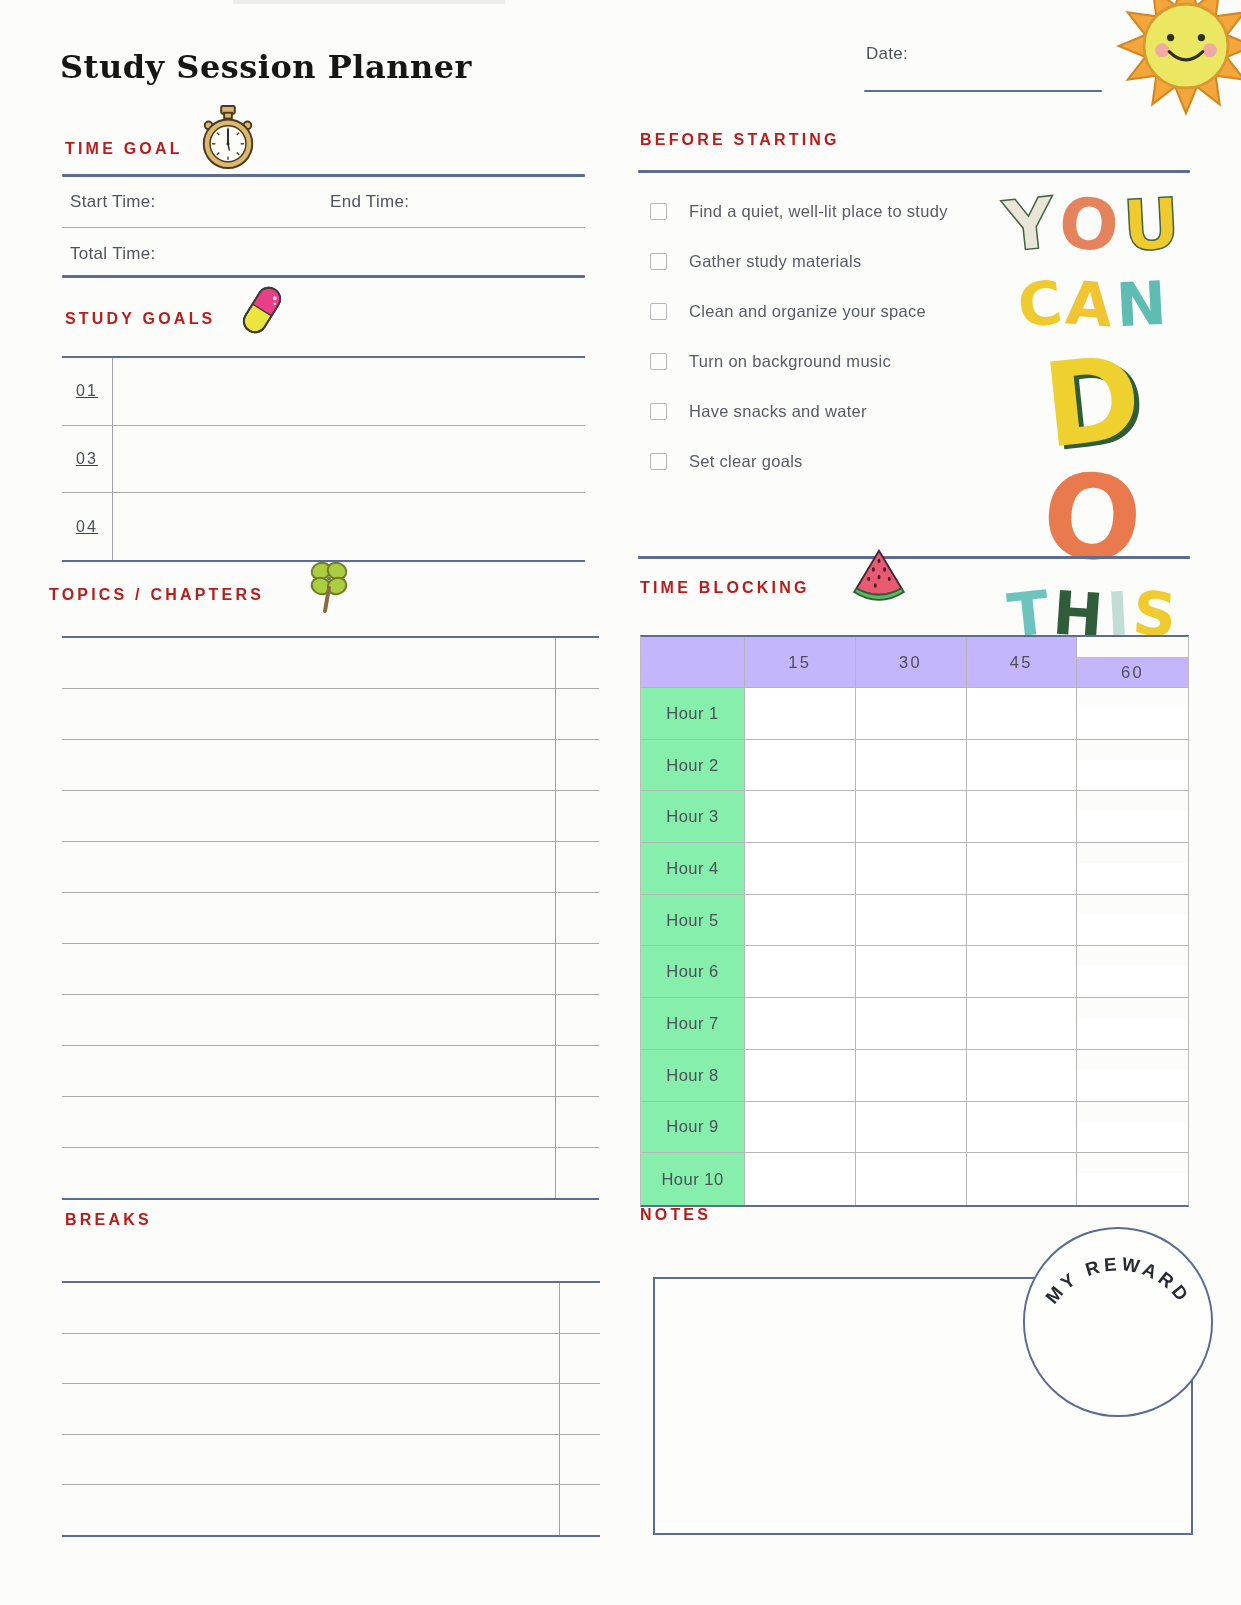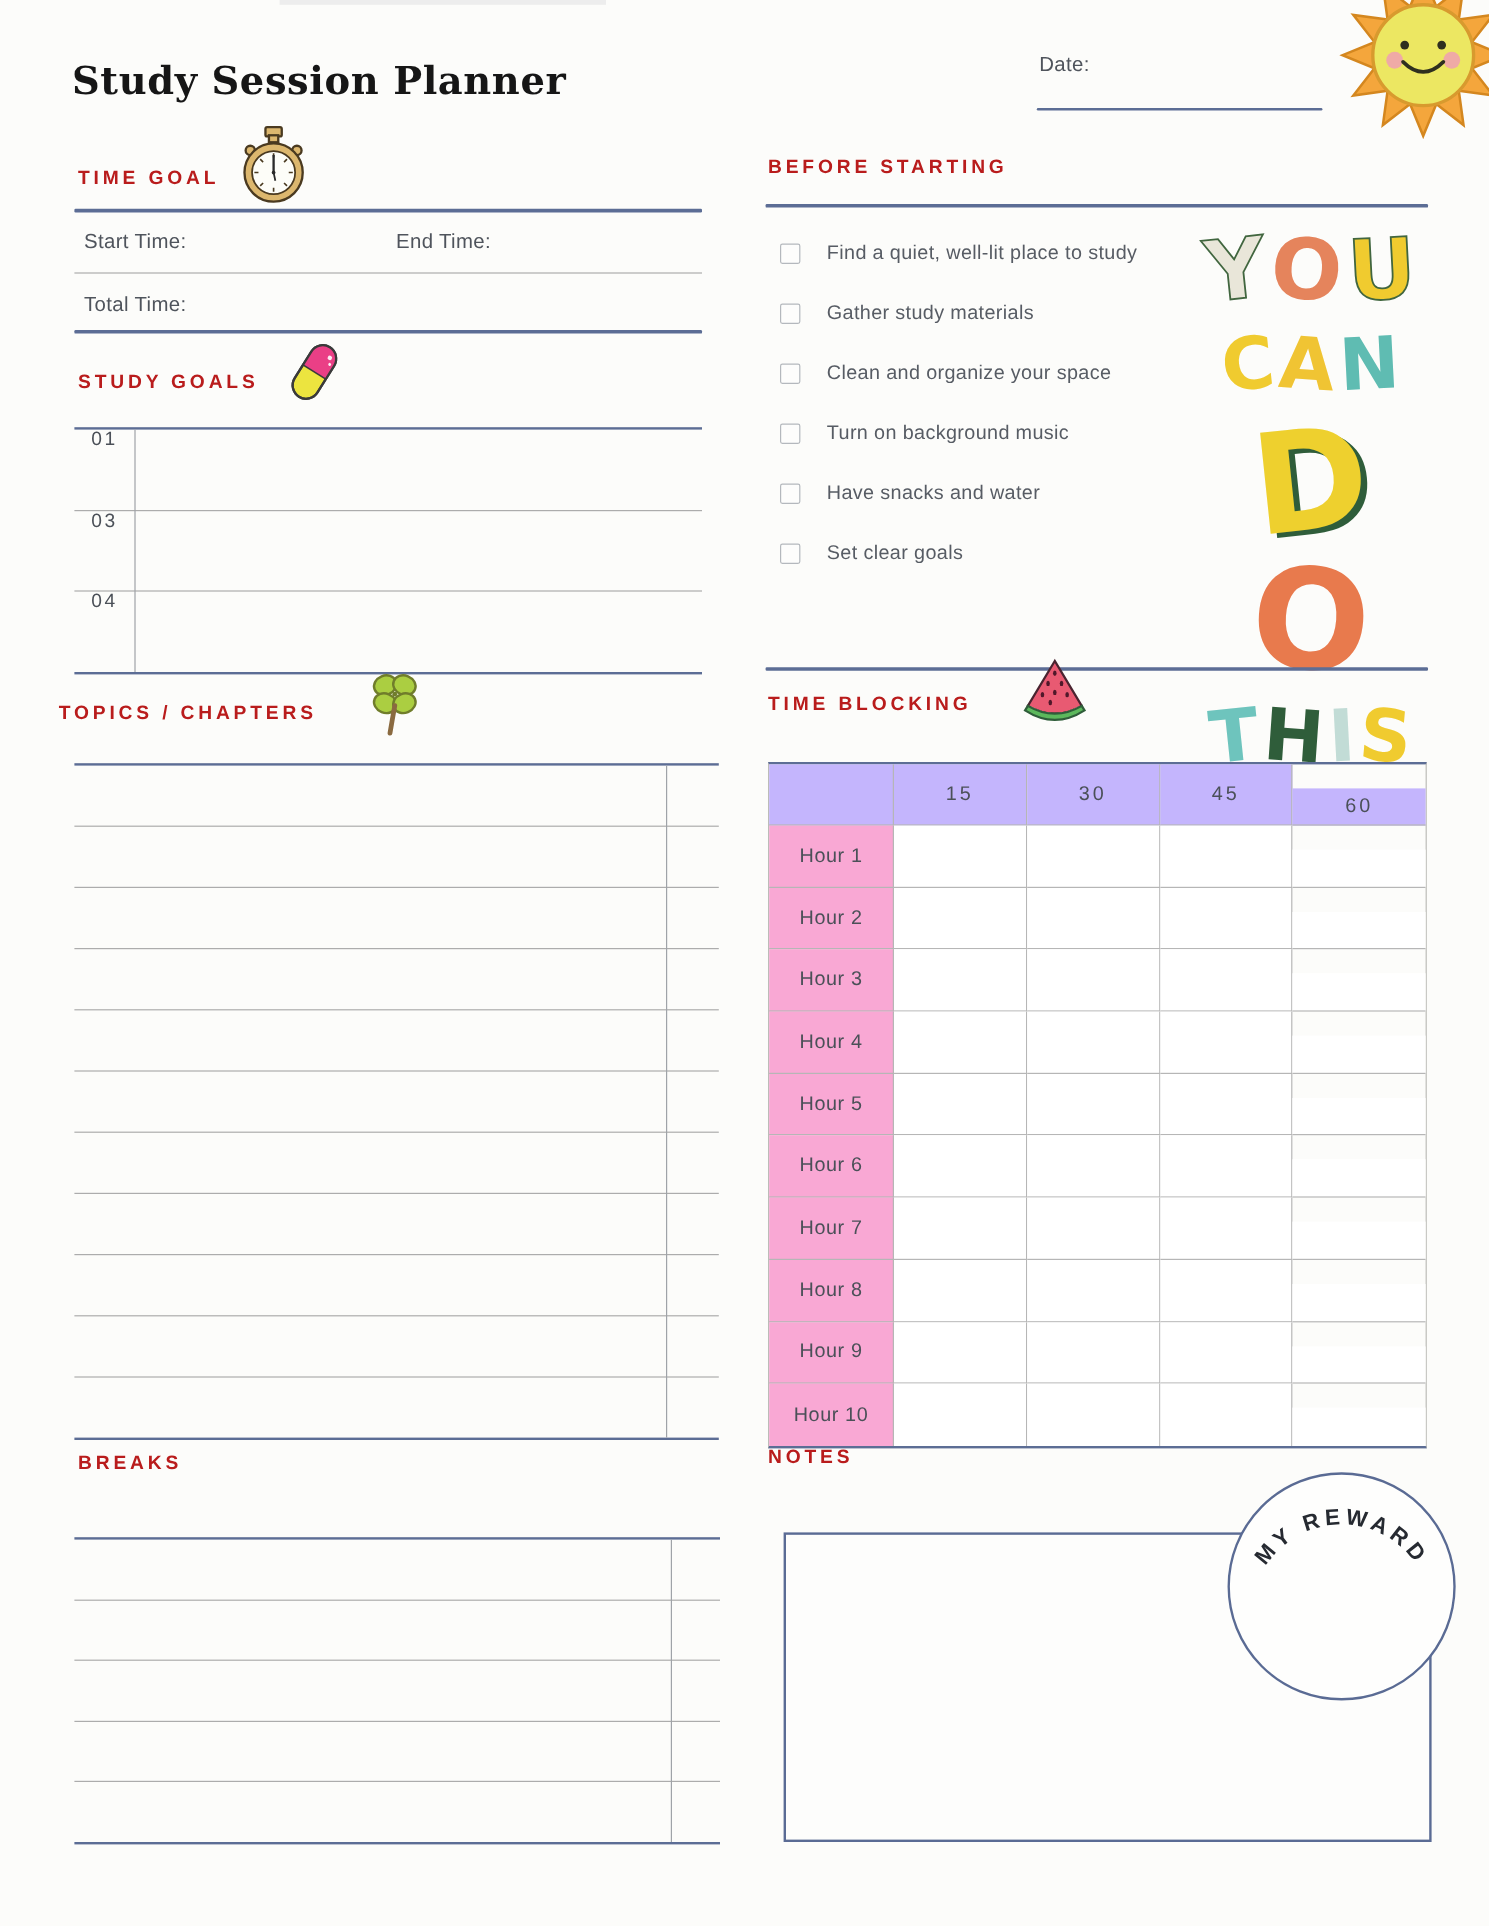--- a/index.html
+++ b/index.html
@@ -16,21 +16,21 @@
   
   .blue-line{height:2.5px;background:#5c6d95;border-radius:1px;}
   .gray-line{height:1px;background:#acacac;}
 
   
   .top-artifact{background:#ededed;height:4px;}
 
   
   .ruled{border-top:2.5px solid #5c6d95;border-bottom:2.5px solid #5c6d95;
          display:flex;flex-direction:column;box-sizing:border-box;}
-  .ruled .rule-row{flex:1;border-bottom:1px solid #acacac;display:flex;}
+  .ruled .rule-row{flex:1;border-bottom:1px solid #acacac;display:flex;align-items:center;text-decoration:underline;}
   .ruled .rule-row:last-child{border-bottom:none;}
   .vdiv{position:absolute;top:0;bottom:0;width:1px;background:#9fa3a8;}
   .goal-num{font-size:16px;letter-spacing:2px;color:#4b5058;width:50px;text-align:center;}
 
   
   .check-item{display:flex;align-items:center;height:50px;}
   .checkbox{width:15px;height:15px;border:1.5px solid #b4b8bd;border-radius:2px;
             background:#fdfdfc;margin-left:10px;flex:none;}
   .check-label{font-size:16.5px;color:#575c64;margin-left:22px;letter-spacing:.3px;}
 
@@ -46,21 +46,21 @@
   
   #tb-grid{border-top:2.5px solid #5c6d95;border-bottom:2.5px solid #5c6d95;
            border-left:1px solid #bcbcb8;border-right:1px solid #bcbcb8;box-sizing:border-box;}
   .tb-row{display:grid;grid-template-columns:104px 1fr 1fr 1fr 1fr;height:51.7px;}
   .tb-row.tb-head{height:51px;}
   .tb-cell{border-right:1px solid #b6b6b6;border-bottom:1px solid #b6b6b6;
            display:flex;align-items:center;justify-content:center;background:#fff;}
   .tb-row .tb-cell:last-child{border-right:none;margin-top:20px;}
   .tb-row:last-child .tb-cell{border-bottom:none;}
   .tb-head .tb-cell{background:#c4b5fd;font-size:16.5px;letter-spacing:2.5px;color:#4b5058;}
-  .tb-label{background:#f9a8d4;font-size:16.5px;color:#4b5058;letter-spacing:.5px;}
+  .tb-label{background:#86efac;font-size:16.5px;color:#4b5058;letter-spacing:.5px;}
 
   
   #notes-box{border:2px solid #5a6b94;background:#fdfdfc;box-sizing:border-box;}
 </style>
 </head>
 <body>
 
 <div id="page">
 
   <div class="abs top-artifact" style="left:233px;top:0;width:272px;"></div>

